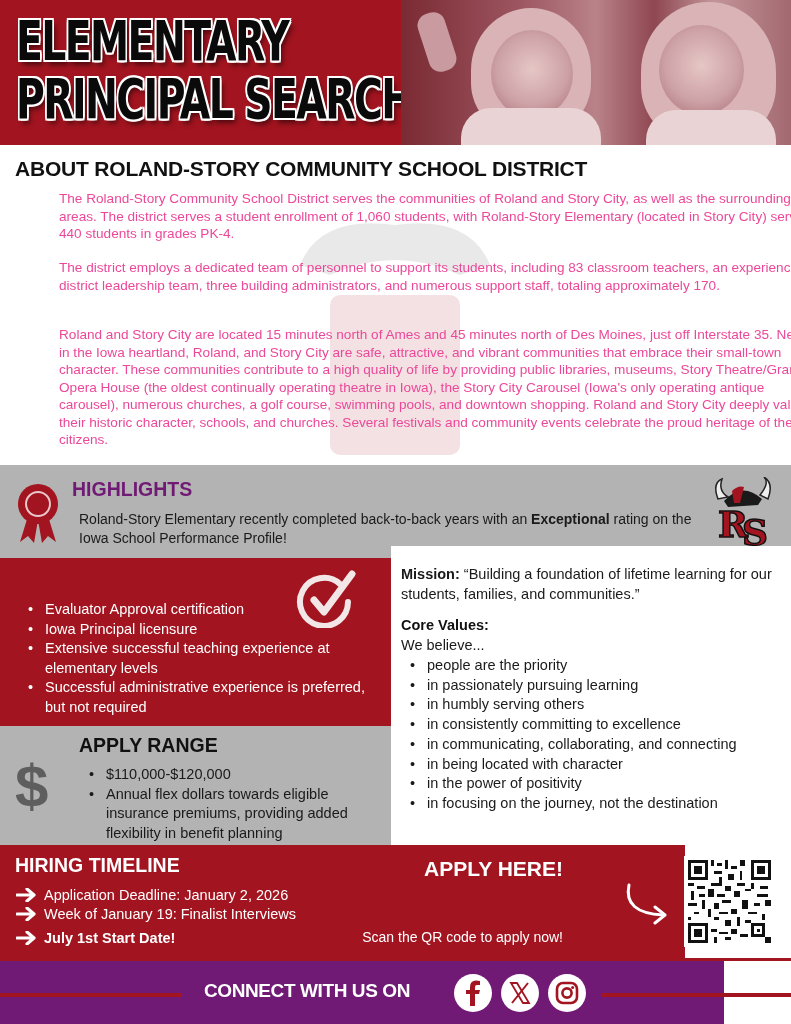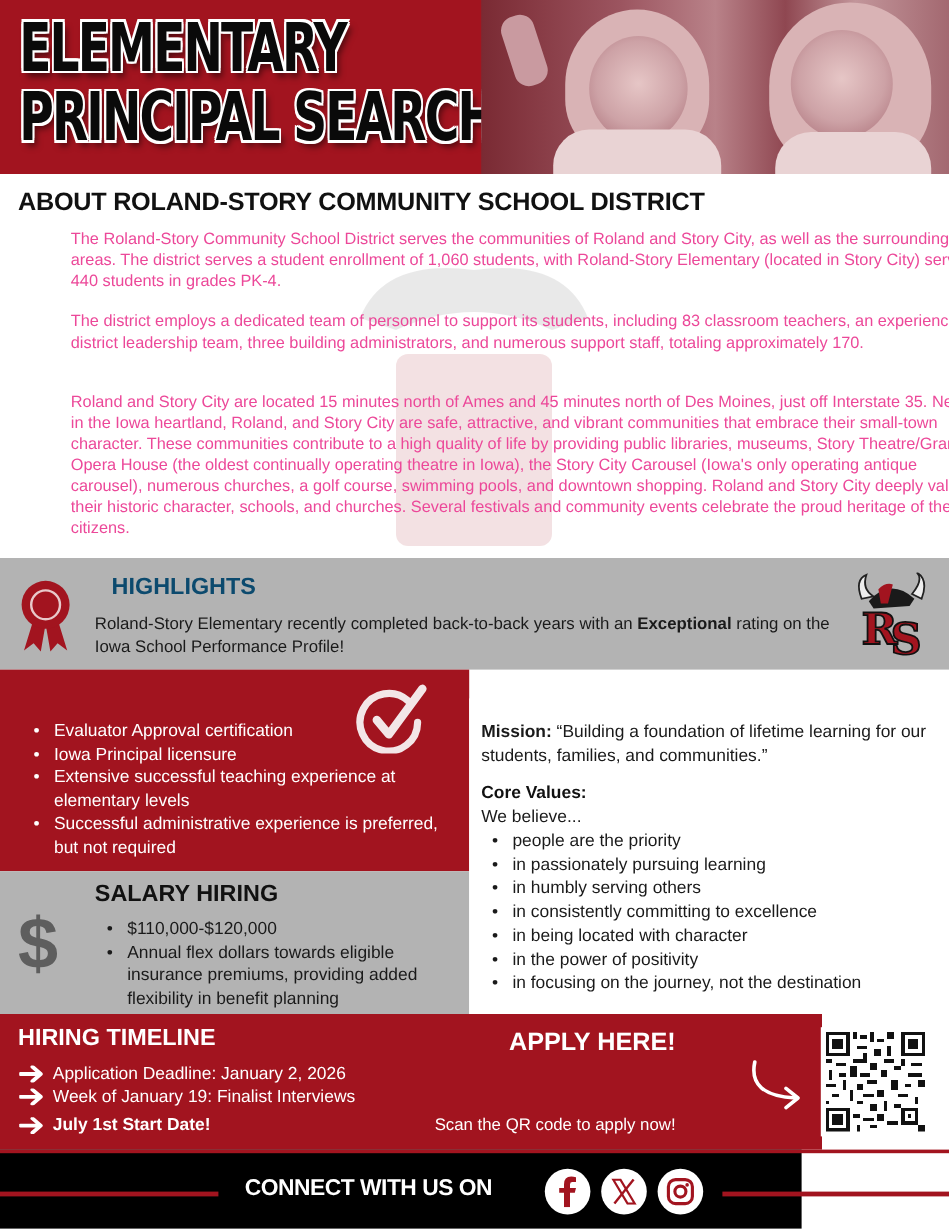--- a/index.html
+++ b/index.html
@@ -28,62 +28,62 @@
   .watermark { position: absolute; left: 260px; top: 60px; width: 270px; height: 260px; opacity: 0.12; }
   .about h1 { position: absolute; left: 15px; top: 12px; font-size: 21px; font-weight: bold; letter-spacing: -0.2px; color: #111; }
   .about p { position: absolute; left: 15px; width: 765px; font-size: 13.6px; line-height: 17.5px; color: #ec4899; margin-left: 44px; }
   .about .p1 { top: 45px; }
   .about .p2 { top: 114px; }
   .about .p3 { top: 181px; }
 
   
   .highlights { position: absolute; left: 0; top: 465px; width: 791px; height: 93px; background: #b3b3b3; }
   .ribbon-icon { position: absolute; left: 14px; top: 17px; width: 48px; height: 62px; }
-  .highlights h2 { position: absolute; left: 93px; top: 13px; font-size: 19.5px; font-weight: bold; color: #0c4a6e; }
+  .highlights h2 { position: absolute; left: 72px; top: 13px; font-size: 19.5px; font-weight: bold; color: #701a75; }
   .highlights p { position: absolute; left: 79px; top: 45px; width: 630px; font-size: 14px; line-height: 19px; color: #1a1a1a; }
   .rs-logo { position: absolute; left: 708px; top: 12px; width: 68px; height: 70px; }
 
   
   .quals { position: absolute; left: 0; top: 558px; width: 391px; height: 168px; background: #a2141f; color: #fff; }
   .quals h2 { position: absolute; left: 15px; top: 12px; font-size: 19.5px; font-weight: bold; color: #fff; }
   .quals ul { position: absolute; left: 26px; top: 42px; width: 350px; list-style: none; }
   .quals li, .salary li, .values li { position: relative; padding-left: 19px; }
   .quals li::before, .salary li::before, .values li::before { content: "\2022"; position: absolute; left: 2px; top: 0; }
   .quals li { font-size: 14.5px; line-height: 19.6px; }
   .check-icon { position: absolute; left: 296px; top: 12px; width: 60px; height: 58px; }
 
   
   .salary { position: absolute; left: 0; top: 726px; width: 391px; height: 119px; background: #b3b3b3; }
   .dollar-icon { position: absolute; left: 15px; top: 26px; font-size: 60px; font-weight: bold; color: #5e5e5e; font-family: "Liberation Sans", sans-serif; }
   .salary h2 { position: absolute; left: 79px; top: 8px; font-size: 19.5px; font-weight: bold; color: #111; }
   .salary ul { position: absolute; left: 87px; top: 39px; width: 300px; list-style: none; }
   .salary li { font-size: 14.5px; line-height: 19.6px; color: #1a1a1a; }
 
   
-  .mission { position: absolute; left: 391px; top: 582px; width: 400px; height: 287px; background: #fff; }
+  .mission { position: absolute; left: 391px; top: 546px; width: 400px; height: 287px; background: #fff; }
   .mission .mission-text { position: absolute; left: 10px; top: 18px; width: 385px; font-size: 14.5px; line-height: 20px; color: #1a1a1a; }
   .mission b { font-weight: bold; }
   .mission .cv-title { position: absolute; left: 10px; top: 71px; font-size: 14.5px; font-weight: bold; color: #111; }
   .mission .cv-intro { position: absolute; left: 10px; top: 91px; font-size: 14.5px; color: #1a1a1a; }
   .values { position: absolute; left: 17px; top: 110px; list-style: none; }
   .values li { font-size: 14.5px; line-height: 19.7px; color: #1a1a1a; }
 
   
   .timeline { position: absolute; left: 0; top: 845px; width: 685px; height: 113px; background: #a2141f; color: #fff; }
   .timeline h2 { position: absolute; left: 15px; top: 9px; font-size: 19.5px; font-weight: bold; }
   .tl-item { position: absolute; left: 16px; display: flex; align-items: center; font-size: 14.5px; }
   .tl-item .arrow { width: 22px; height: 14px; margin-right: 6px; }
   .tl-item.bold { font-weight: bold; }
   .apply-title { position: absolute; right: 122px; top: 12px; font-size: 21px; font-weight: bold; }
   .apply-arrow { position: absolute; left: 621px; top: 38px; width: 50px; height: 42px; }
   .apply-sub { position: absolute; right: 122px; top: 84px; font-size: 14px; }
   .qr { position: absolute; left: 684px; top: 11px; width: 91px; height: 91px; background: #fff; padding: 4px; }
 
   
-  .footer { position: absolute; left: 0; top: 958px; width: 668px; height: 66px; background: #000000; }
+  .footer { position: absolute; left: 0; top: 958px; width: 724px; height: 66px; background: #701a75; }
   .footer .topline { position: absolute; left: 0; top: 0; width: 791px; height: 3px; background: #a2141f; }
   .footer .line-l { position: absolute; left: 0; top: 35px; width: 182px; height: 4px; background: #a2141f; }
   .footer .line-r { position: absolute; left: 602px; top: 35px; width: 189px; height: 4px; background: #a2141f; }
   .footer .connect { position: absolute; left: 204px; top: 22px; font-size: 19px; font-weight: bold; color: #fff; letter-spacing: -0.4px; }
   .social { position: absolute; top: 16px; width: 38px; height: 38px; border-radius: 50%; background: #fff; display: flex; align-items: center; justify-content: center; }
 </style>
 </head>
 <body>
 
 <div class="header">
@@ -140,36 +140,37 @@
   <ul>
     <li>Evaluator Approval certification</li>
     <li>Iowa Principal licensure</li>
     <li>Extensive successful teaching experience at elementary levels</li>
     <li>Successful administrative experience is preferred, but not required</li>
   </ul>
 </div>
 
 <div class="salary">
   <div class="dollar-icon">$</div>
-  <h2>SALARY HIRING</h2>
+  <h2>APPLY RANGE</h2>
   <ul>
     <li>$110,000-$120,000</li>
     <li>Annual flex dollars towards eligible insurance premiums, providing added flexibility in benefit planning</li>
   </ul>
 </div>
 
 <div class="mission">
   <div class="mission-text"><b>Mission:</b><span> “Building a foundation of lifetime learning for our students, families, and communities.”</span></div>
   <div class="cv-title">Core Values:</div>
   <div class="cv-intro">We believe...</div>
   <ul class="values">
     <li>people are the priority</li>
     <li>in passionately pursuing learning</li>
     <li>in humbly serving others</li>
     <li>in consistently committing to excellence</li>
+    <li>in communicating, collaborating, and connecting</li>
     <li>in being located with character</li>
     <li>in the power of positivity</li>
     <li>in focusing on the journey, not the destination</li>
   </ul>
 </div>
 
 <div class="timeline">
   <h2>HIRING TIMELINE</h2>
   <div class="tl-item" style="top:42px;text-align:center;">
     <svg class="arrow" viewBox="0 0 22 14">

